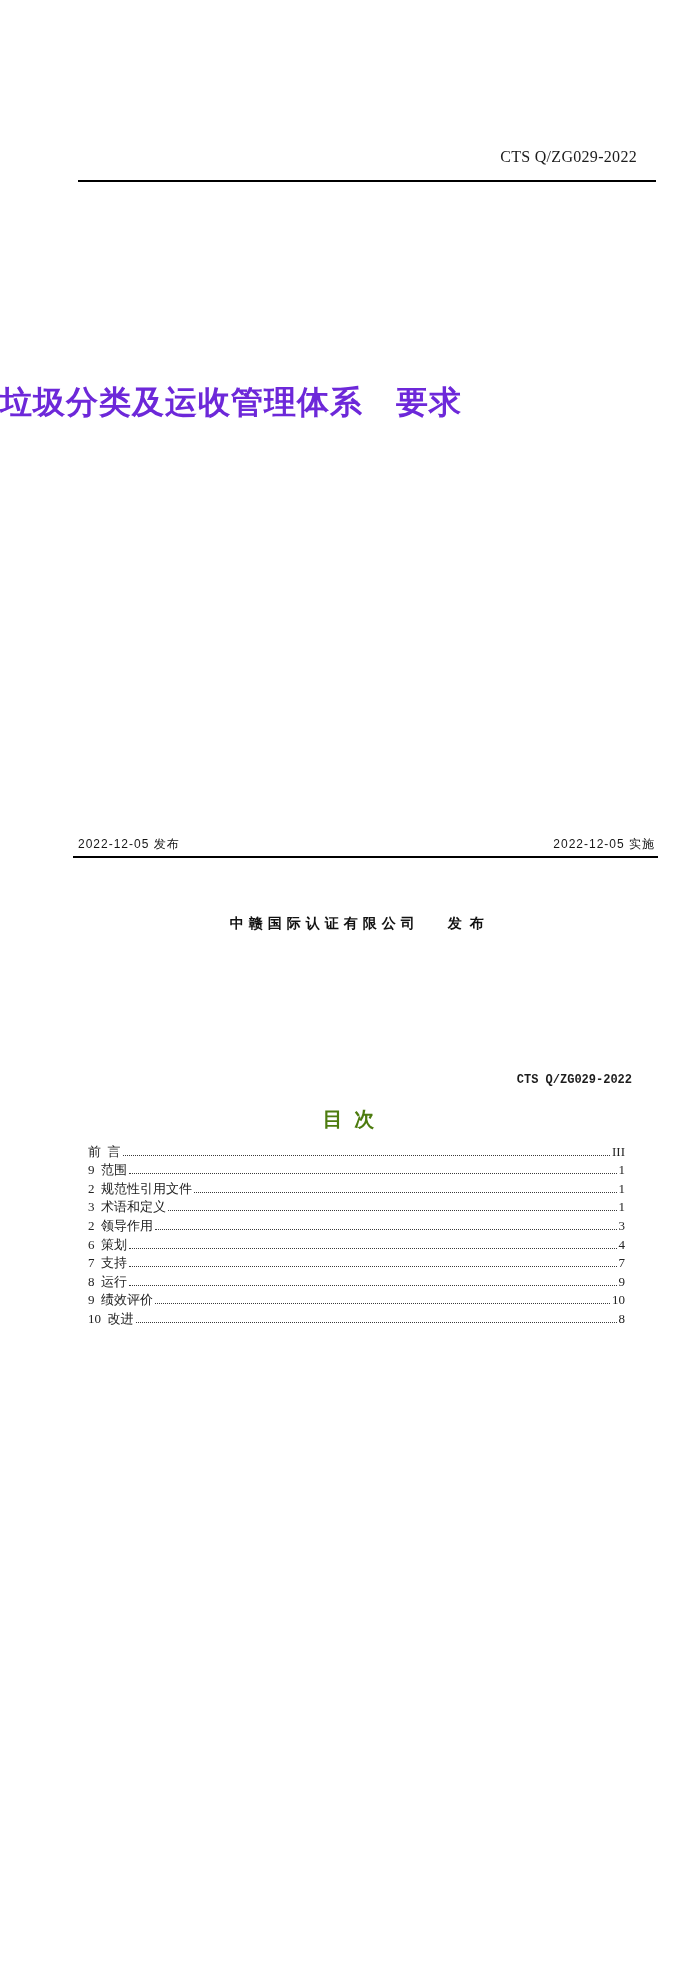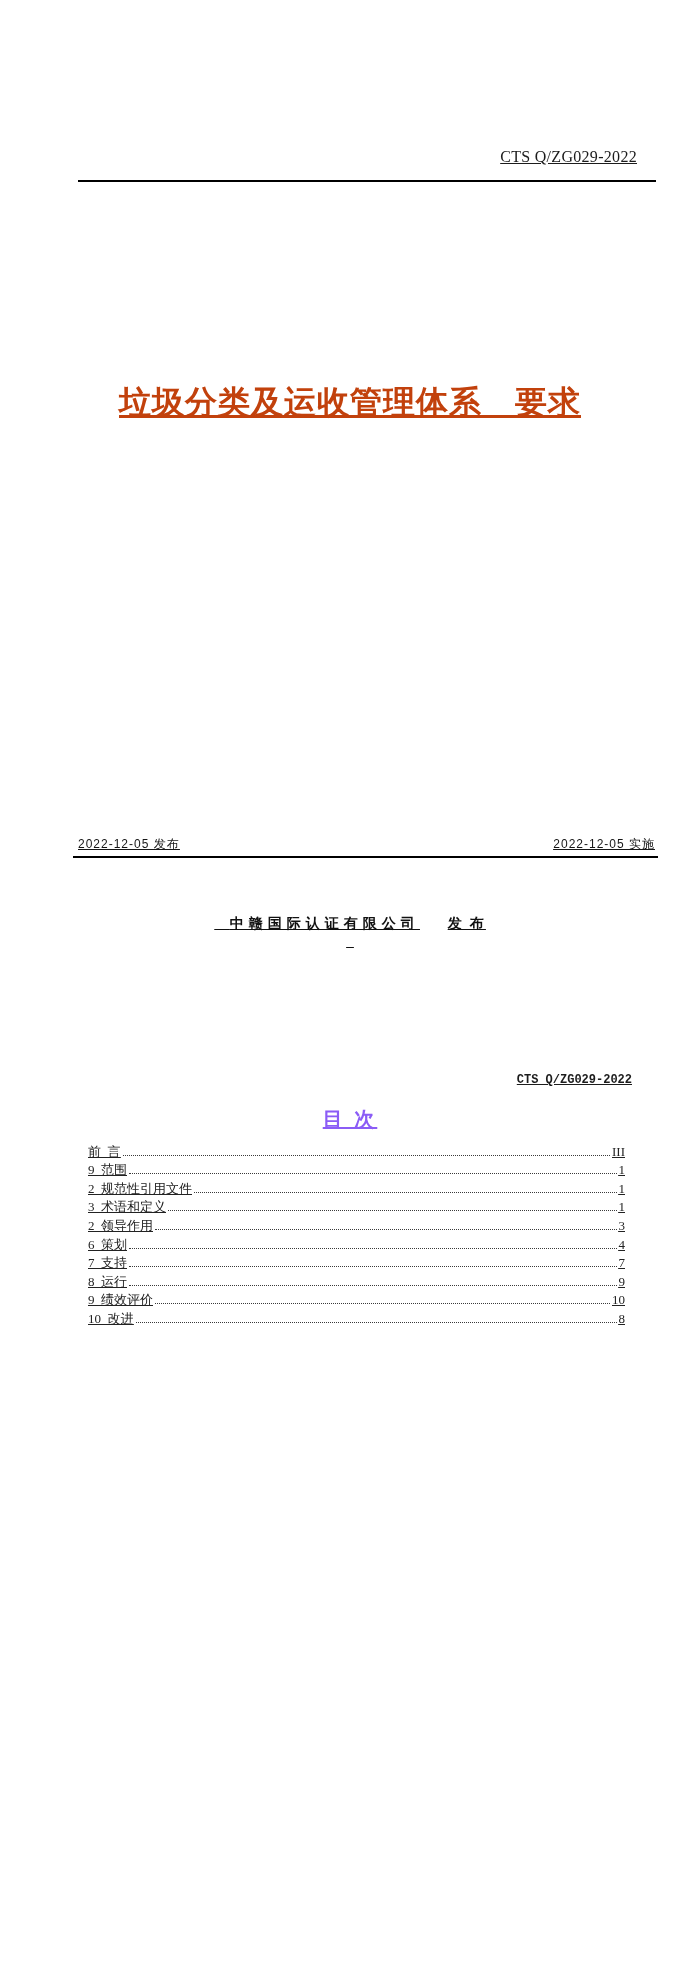--- a/index.html
+++ b/index.html
@@ -1,15 +1,15 @@
 <!DOCTYPE html>
 <html><head>
 <meta charset="utf-8">
 <style>
-  * { margin: 0; padding: 0; box-sizing: border-box; text-decoration: underline; }
+  * { margin: 0; padding: 0; box-sizing: border-box; }
   html, body { background: #ffffff; }
   .canvas {
     position: relative;
     width: 700px;
     height: 1978px;
     background: #ffffff;
     margin: 0 auto;
     overflow: hidden;
     color: #1c1c1c;
     font-family: "Liberation Serif", "DejaVu Serif", serif;
@@ -31,26 +31,25 @@
     left: 78px;
     right: 44px;
     height: 2px;
     background: #000000;
   }
   .doc-title {
     position: absolute;
     top: 381px;
     left: 0;
     width: 700px;
-    text-align: center;
     font-family: "Liberation Sans", "DejaVu Sans", sans-serif;
     font-weight: 700;
     font-size: 32px;
     letter-spacing: 1px;
-    color: #c2410c;
+    color: #6d28d9;
     white-space: pre;
   }
   .date-row {
     position: absolute;
     top: 836px;
     left: 78px;
     right: 45px;
     display: flex;
     justify-content: space-between;
     align-items: baseline;
@@ -96,21 +95,21 @@
   .toc-heading {
     position: absolute;
     top: 1106px;
     left: 0;
     width: 700px;
     text-align: center;
     font-family: "Liberation Sans", "DejaVu Sans", sans-serif;
     font-weight: 700;
     font-size: 20px;
     letter-spacing: 3px;
-    color: #8b5cf6;
+    color: #4d7c0f;
     white-space: pre;
   }
   .toc-list {
     position: absolute;
     top: 1140px;
     left: 68px;
     width: 537px;
     margin-left: 20px;
   }
   .toc-row {

